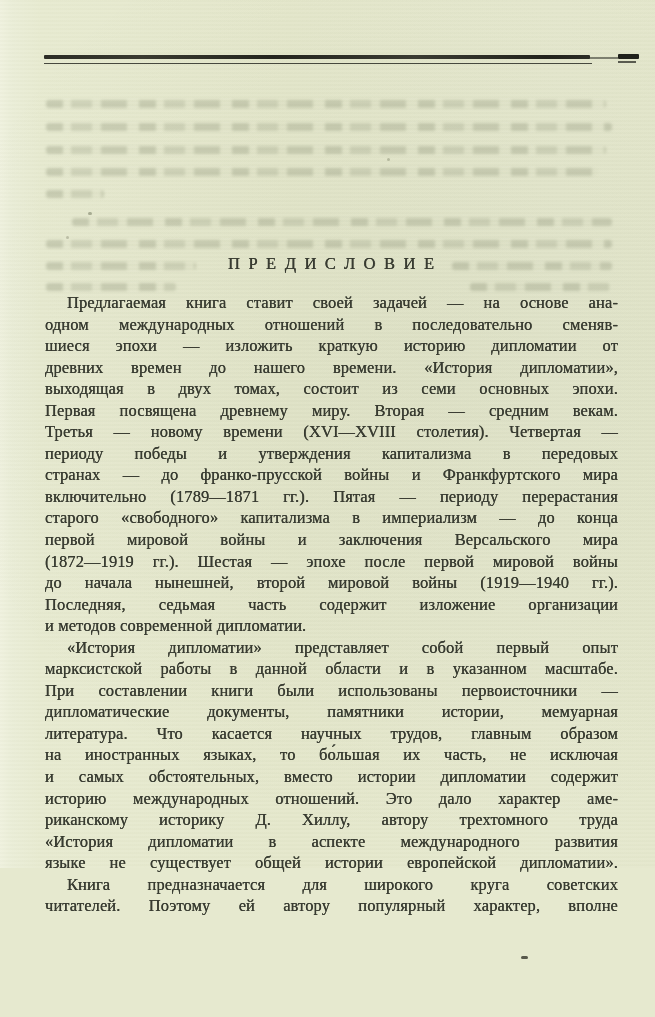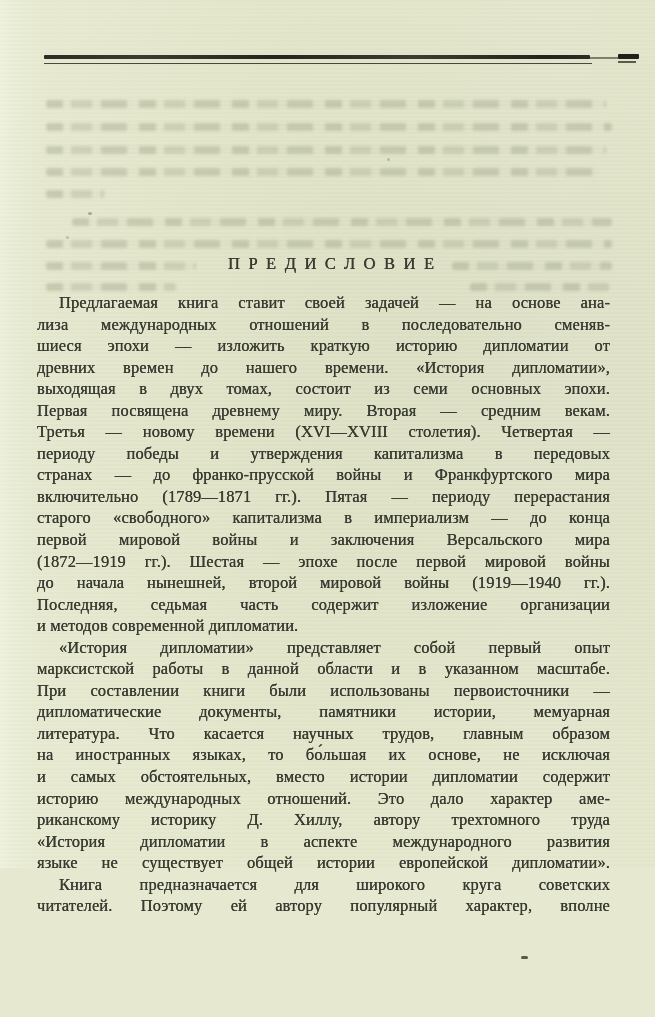--- a/index.html
+++ b/index.html
@@ -55,21 +55,21 @@
   .heading{
     position:absolute;left:44px;top:254px;width:574px;margin:0;
     text-align:center;
     font-size:16.5px;font-weight:normal;
     letter-spacing:8.5px;text-indent:8.5px;
     color:#383b31;
     text-shadow:0 0 0.5px rgba(52,55,45,0.9), 0.3px 0.3px 0.4px rgba(52,55,45,0.45);
   }
   
   .text-block{
-    position:absolute;left:37px;top:292px;width:573px;
+    position:absolute;left:45px;top:292px;width:573px;
     font-size:16.4px;color:#383b31;
     letter-spacing:0.15px;
     text-shadow:0 0 0.55px rgba(52,55,45,0.85), 0.3px 0.3px 0.4px rgba(52,55,45,0.4);
   }
   .line{
     height:21.55px;line-height:21.55px;
     text-align:justify;text-align-last:justify;
     white-space:normal;overflow:visible;
   }
   .line.indent{text-indent:22px;}
@@ -102,41 +102,41 @@
   <div class="bleed" style="top:240px;left:46px;width:566px;"></div>
   <div class="bleed" style="top:262px;left:46px;width:150px;"></div>
   <div class="bleed" style="top:262px;left:452px;width:160px;"></div>
   <div class="bleed" style="top:283px;left:46px;width:130px;"></div>
   <div class="bleed" style="top:283px;left:470px;width:140px;"></div>
 
   <h1 class="heading">ПРЕДИСЛОВИЕ</h1>
 
   <div class="text-block">
       <div class="line indent">Предлагаемая книга ставит своей задачей — на основе ана-</div>
-      <div class="line">лиза международных отношений в последовательно сменяв-</div>
+      <div class="line">одном международных отношений в последовательно сменяв-</div>
       <div class="line">шиеся эпохи — изложить краткую историю дипломатии от</div>
       <div class="line">древних времен до нашего времени. «История дипломатии»,</div>
       <div class="line">выходящая в двух томах, состоит из семи основных эпохи.</div>
       <div class="line">Первая посвящена древнему миру. Вторая — средним векам.</div>
       <div class="line">Третья — новому времени (XVI—XVIII столетия). Четвертая —</div>
       <div class="line">периоду победы и утверждения капитализма в передовых</div>
       <div class="line">странах — до франко-прусской войны и Франкфуртского мира</div>
       <div class="line">включительно (1789—1871 гг.). Пятая — периоду перерастания</div>
       <div class="line">старого «свободного» капитализма в империализм — до конца</div>
       <div class="line">первой мировой войны и заключения Версальского мира</div>
       <div class="line">(1872—1919 гг.). Шестая — эпохе после первой мировой войны</div>
       <div class="line">до начала нынешней, второй мировой войны (1919—1940 гг.).</div>
       <div class="line">Последняя, седьмая часть содержит изложение организации</div>
       <div class="line endpara">и методов современной дипломатии.</div>
       <div class="line indent">«История дипломатии» представляет собой первый опыт</div>
       <div class="line">марксистской работы в данной области и в указанном масштабе.</div>
       <div class="line">При составлении книги были использованы первоисточники —</div>
       <div class="line">дипломатические документы, памятники истории, мемуарная</div>
       <div class="line">литература. Что касается научных трудов, главным образом</div>
-      <div class="line">на иностранных языках, то бо́льшая их основе, не исключая</div>
+      <div class="line">на иностранных языках, то бо́льшая их часть, не исключая</div>
       <div class="line">и самых обстоятельных, вместо истории дипломатии содержит</div>
       <div class="line">историю международных отношений. Это дало характер аме-</div>
       <div class="line">риканскому историку Д. Хиллу, автору трехтомного труда</div>
       <div class="line">«История дипломатии в аспекте международного развития</div>
       <div class="line">языке не существует общей истории европейской дипломатии».</div>
       <div class="line indent">Книга предназначается для широкого круга советских</div>
       <div class="line">читателей. Поэтому ей автору популярный характер, вполне</div>
     </div>
 
   <div class="speck s1"></div>

